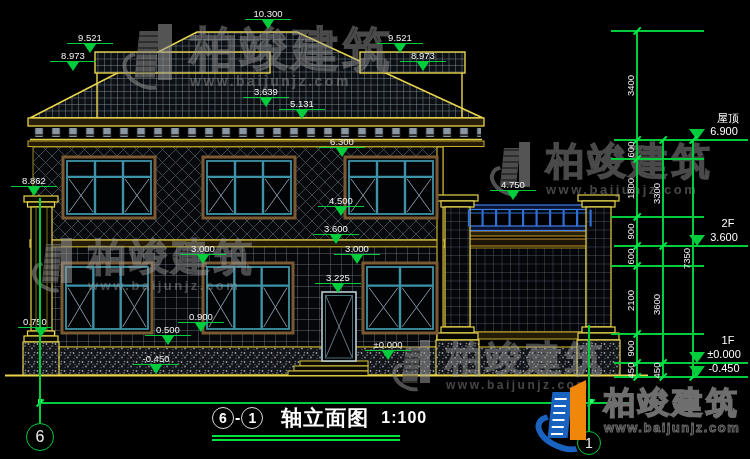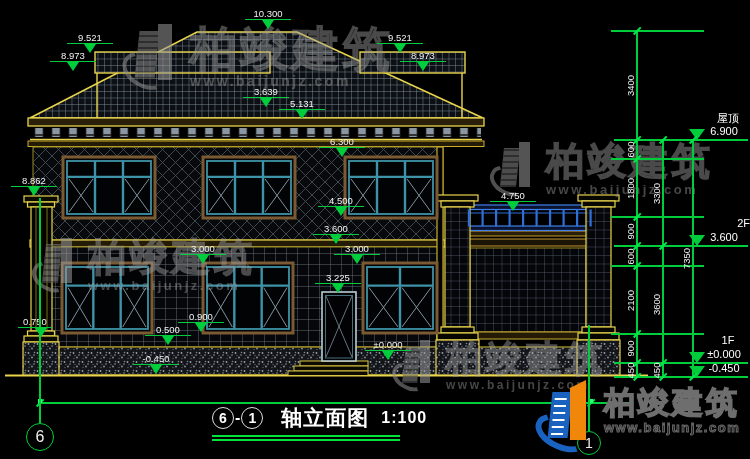--- a/index.html
+++ b/index.html
@@ -332,21 +332,21 @@
       <div class="marker" style="left: 314px; top: 136px;">
         <div class="mtxt">6.300</div>
         <div class="mline"></div>
         <div class="mtri"></div>
       </div>
       <div class="marker" style="left: 6px; top: 175px;">
         <div class="mtxt">8.862</div>
         <div class="mline"></div>
         <div class="mtri"></div>
       </div>
-      <div class="marker" style="left: 485px; top: 190px;">
+      <div class="marker" style="left: 485px; top: 179px;">
         <div class="mtxt">4.750</div>
         <div class="mline"></div>
         <div class="mtri"></div>
       </div>
       <div class="marker" style="left: 313px; top: 195px;">
         <div class="mtxt">4.500</div>
         <div class="mline"></div>
         <div class="mtri"></div>
       </div>
       <div class="marker" style="left: 308px; top: 223px;">
@@ -394,21 +394,21 @@
         <div class="mline"></div>
         <div class="mtri"></div>
       </div>
       <div class="gline" style="left: 614px; top: 139.3px; width: 134px; height: 1.4px;"></div>
       <div class="lvl-tri" style="left: 689px; top: 129px;"></div>
       <div class="lvl-val" style="left: 700px; top: 125px; width: 48px; text-align: center;">6.900</div>
       <div class="lvl-name" style="left: 706px; top: 111px; width: 44px; text-align: center;">屋顶</div>
       <div class="gline" style="left: 614px; top: 245.3px; width: 134px; height: 1.4px;"></div>
       <div class="lvl-tri" style="left: 689px; top: 235px;"></div>
       <div class="lvl-val" style="left: 700px; top: 231px; width: 48px; text-align: center;">3.600</div>
-      <div class="lvl-name" style="left: 706px; top: 217px; width: 44px; text-align: right;">2F</div>
+      <div class="lvl-name" style="left: 706px; top: 217px; width: 44px; text-align: center;">2F</div>
       <div class="gline" style="left: 614px; top: 362.3px; width: 134px; height: 1.4px;"></div>
       <div class="lvl-tri" style="left: 689px; top: 352px;"></div>
       <div class="lvl-val" style="left: 700px; top: 348px; width: 48px; text-align: center;">±0.000</div>
       <div class="lvl-name" style="left: 706px; top: 334px; width: 44px; text-align: center;">1F</div>
       <div class="gline" style="left: 614px; top: 376.3px; width: 134px; height: 1.4px;"></div>
       <div class="lvl-tri" style="left: 689px; top: 366px;"></div>
       <div class="lvl-val" style="left: 700px; top: 362px; width: 48px; text-align: center;">-0.450</div>
       <div class="gline" style="left: 611px; top: 30.4px; width: 93px; height: 1.2px;"></div>
       <div class="gline" style="left: 611px; top: 158.4px; width: 93px; height: 1.2px;"></div>
       <div class="gline" style="left: 611px; top: 216.4px; width: 93px; height: 1.2px;"></div>

